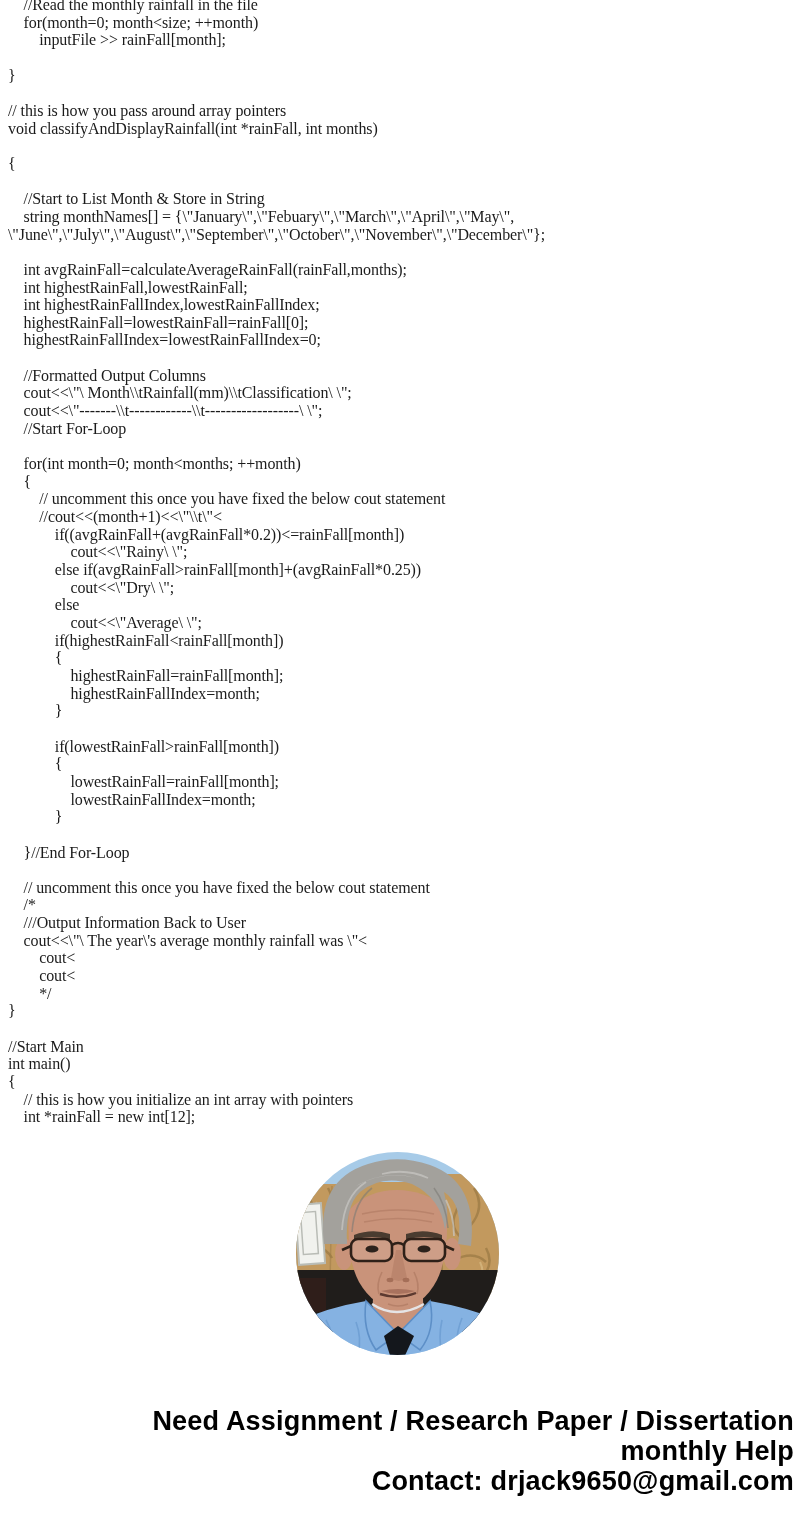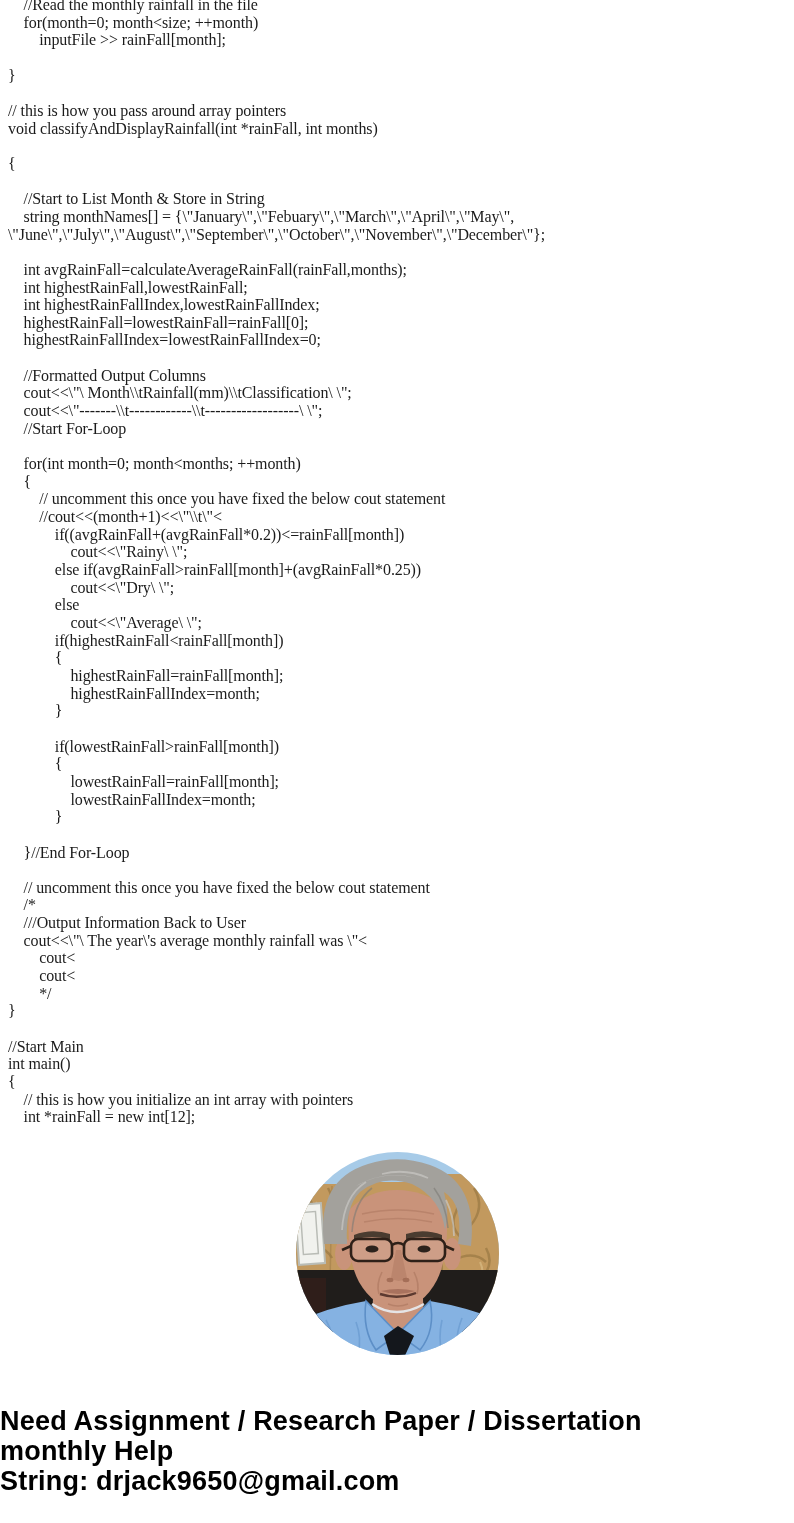--- a/index.html
+++ b/index.html
@@ -28,21 +28,21 @@
     height: 203px;
     margin: 26px auto 0 auto;
     border-radius: 50%;
     overflow: hidden;
     position: relative;
   }
   .photo-wrap svg { display: block; }
   
   .footer {
     margin-top: 51px;
-    text-align: left;
+    text-align: right;
     font-family: "Liberation Sans", sans-serif;
     font-weight: bold;
     font-size: 27px;
     line-height: 30px;
     letter-spacing: 0.2px;
     color: #000000;
   }
 </style>
 </head>
 <body>
@@ -167,16 +167,16 @@
           <path d="M60,170 Q66,186 62,202"></path>
           <path d="M146,168 Q142,186 146,202"></path>
         </g>
       </g>
     </svg>
   </div>
 
   <div class="footer" style="color: rgb(0, 0, 0);">
     <div class="footer-line">Need Assignment / Research Paper / Dissertation</div>
     <div class="footer-line">monthly Help</div>
-    <div class="footer-line">String: drjack9650@gmail.com</div>
+    <div class="footer-line">Contact: drjack9650@gmail.com</div>
   </div>
 
 </main>
 
 </body></html>

